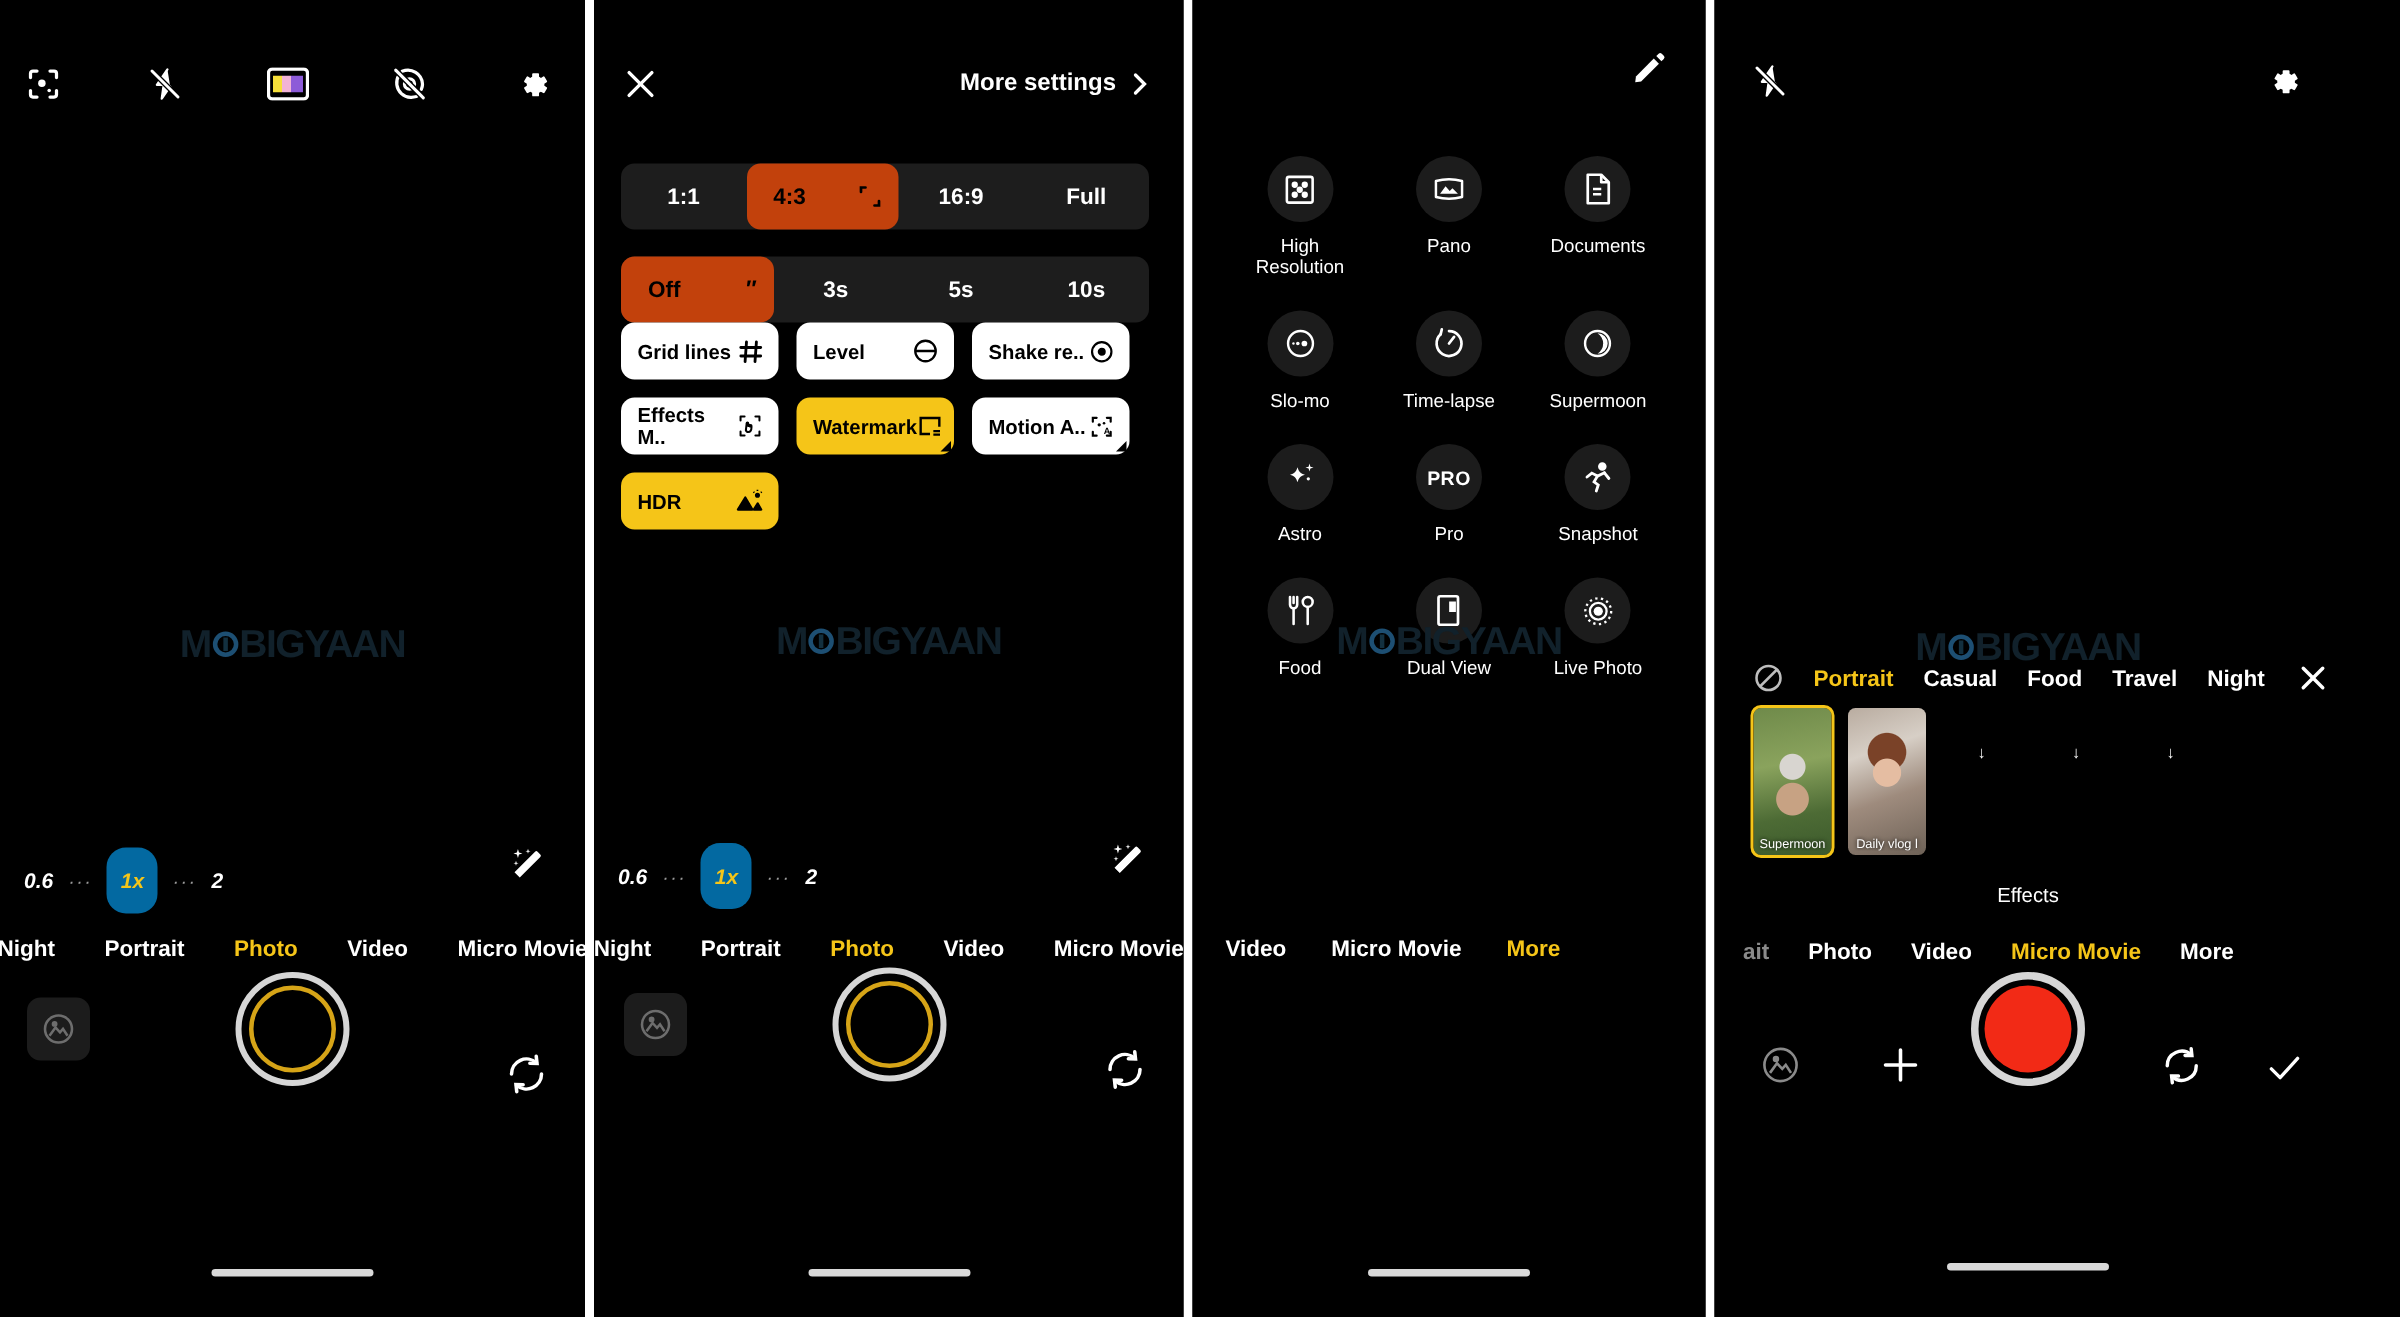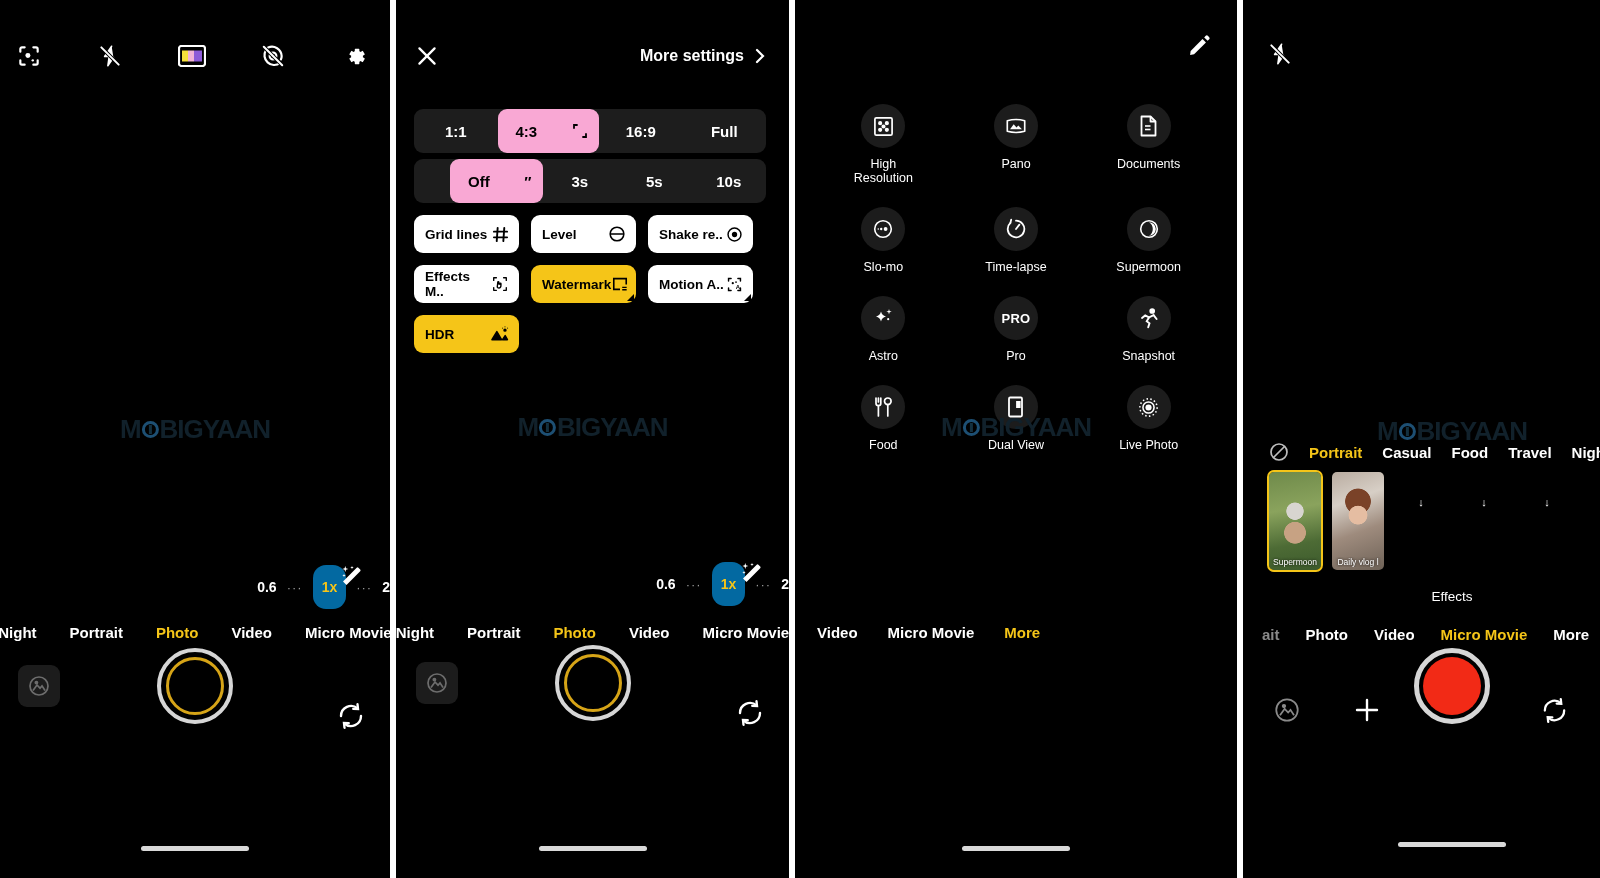--- a/index.html
+++ b/index.html
@@ -8,21 +8,21 @@
     background: #000;
     font-family: "Liberation Sans", sans-serif;
     overflow: hidden;
   }
   .stage { position: relative; width: 1600px; height: 878px; background:#000; display:flex; }
 
   .panel { position: relative; height: 878px; background: #000; overflow: hidden; flex: 0 0 auto; }
   .p1 { width: 390px; }
   .sep { width: 6px; height: 878px; background: #ffffff; flex: 0 0 auto; }
   .p2 { width: 393px; }
-  .p3 { width: 442px; }
+  .p3 { width: 342px; }
   .p4 { width: 416px; }
   .p4inner { position:absolute; left:4px; top:4px; right:2px; bottom:4px; background:#000; overflow:hidden; }
 
   
   .wm {
     position: absolute; left: 50%; transform: translateX(-50%);
     font-weight: 800; letter-spacing: -1px; font-size: 26px;
     color: #11212b; user-select: none; white-space: nowrap;
     display: flex; align-items: center;
   }
@@ -30,21 +30,21 @@
     display:inline-block; width: 17px; height: 17px; border-radius: 50%;
     border: 3px solid #1d4f73; margin: 0 1px; position: relative;
   }
   .wm .o::after{ content:""; position:absolute; left:4px; top:1px; width:3px; height:9px; background:#13303f; }
 
   
   .topbar { position: absolute; top: 0; left: 0; right: 0; height: 112px; display: flex; align-items: center; }
   .topicon { color: #fff; display:flex; align-items:center; justify-content:center; }
 
   
-  .zoomstrip { position:absolute; left:16px; right:0; display:flex; align-items:center; justify-content:flex-end; gap:10px; }
+  .zoomstrip { position:absolute; left:16px; right:0; display:flex; align-items:center; justify-content:flex-start; gap:10px;font-style:italic; }
   .zoomval { color:#fff; font-size:14px; font-weight:700; }
   .zoomval.active { color:#f5c518; background:#0369a1; border-radius:13px; padding:14px 9px; }
   .zoomdots { color:#9a9a9a; font-size:13px; letter-spacing:1px; }
   .wand { position:absolute; color:#fff; }
 
   
   .modes { position:absolute; left:0; right:0; display:flex; align-items:center; }
   .mode { color:#fff; font-size:15px; font-weight:700; white-space:nowrap; }
   .mode.active { color:#f5c518; }
   .mode.cut { color:#8a8a8a;margin-left:11px; }
@@ -60,21 +60,21 @@
 
   .homebar { position:absolute; bottom:27px; left:50%; transform:translateX(-50%); width:108px; height:5px; border-radius:3px; background:#d9d9d9; }
 
   
   .sheet-head { position:absolute; top:34px; left:0; right:0; height:44px; display:flex; align-items:center; }
   .close-x { position:absolute; left:18px; color:#fff; }
   .more-settings { position:absolute; right:22px; display:flex; align-items:center; gap:9px; color:#fff; font-size:16px; font-weight:700; }
 
   .segment { position:absolute; left:18px; right:23px; height:44px; background:#1d1d1d; border-radius:9px; display:flex; }
   .seg { flex:1; display:flex; align-items:center; justify-content:center; position:relative; color:#fff; font-size:15px; font-weight:700; border-radius:9px; }
-  .seg.on { background:#f9a8d4; color:#000; }
+  .seg.on { background:#c2410c; color:#000; }
   .seg .segicon { position:absolute; right:11px; top:50%; transform:translateY(-50%); color:#000; }
   .seg.first.on { justify-content:flex-start; padding-left:18px; }
 
   .chips { position:absolute; left:18px; right:23px; display:flex; flex-wrap:wrap; gap:12px; }
   .chip {
     width:105px; height:38px; border-radius:9px; background:#fff; color:#000;
     display:flex; align-items:center; padding:0 10px 0 11px; font-size:13.5px; font-weight:700;
     position:relative; justify-content:space-between;
   }
   .chip.on { background:#f5c518; }
@@ -250,21 +250,21 @@
         </span>
       </div>
       <div class="seg">
           <span>16:9</span>
         </div>
       <div class="seg">
           <span>Full</span>
         </div>
     </div>
 
-    <div class="segment" style="top:159px;padding-left:36px;">
+    <div class="segment" style="top:171px;">
       <div class="seg on first">
         <span>Off</span>
         <span class="segicon" style="font-weight:900;font-size:15px;">″</span>
       </div>
       <div class="seg">
           <span>3s</span>
         </div>
       <div class="seg">
           <span>5s</span>
         </div>

